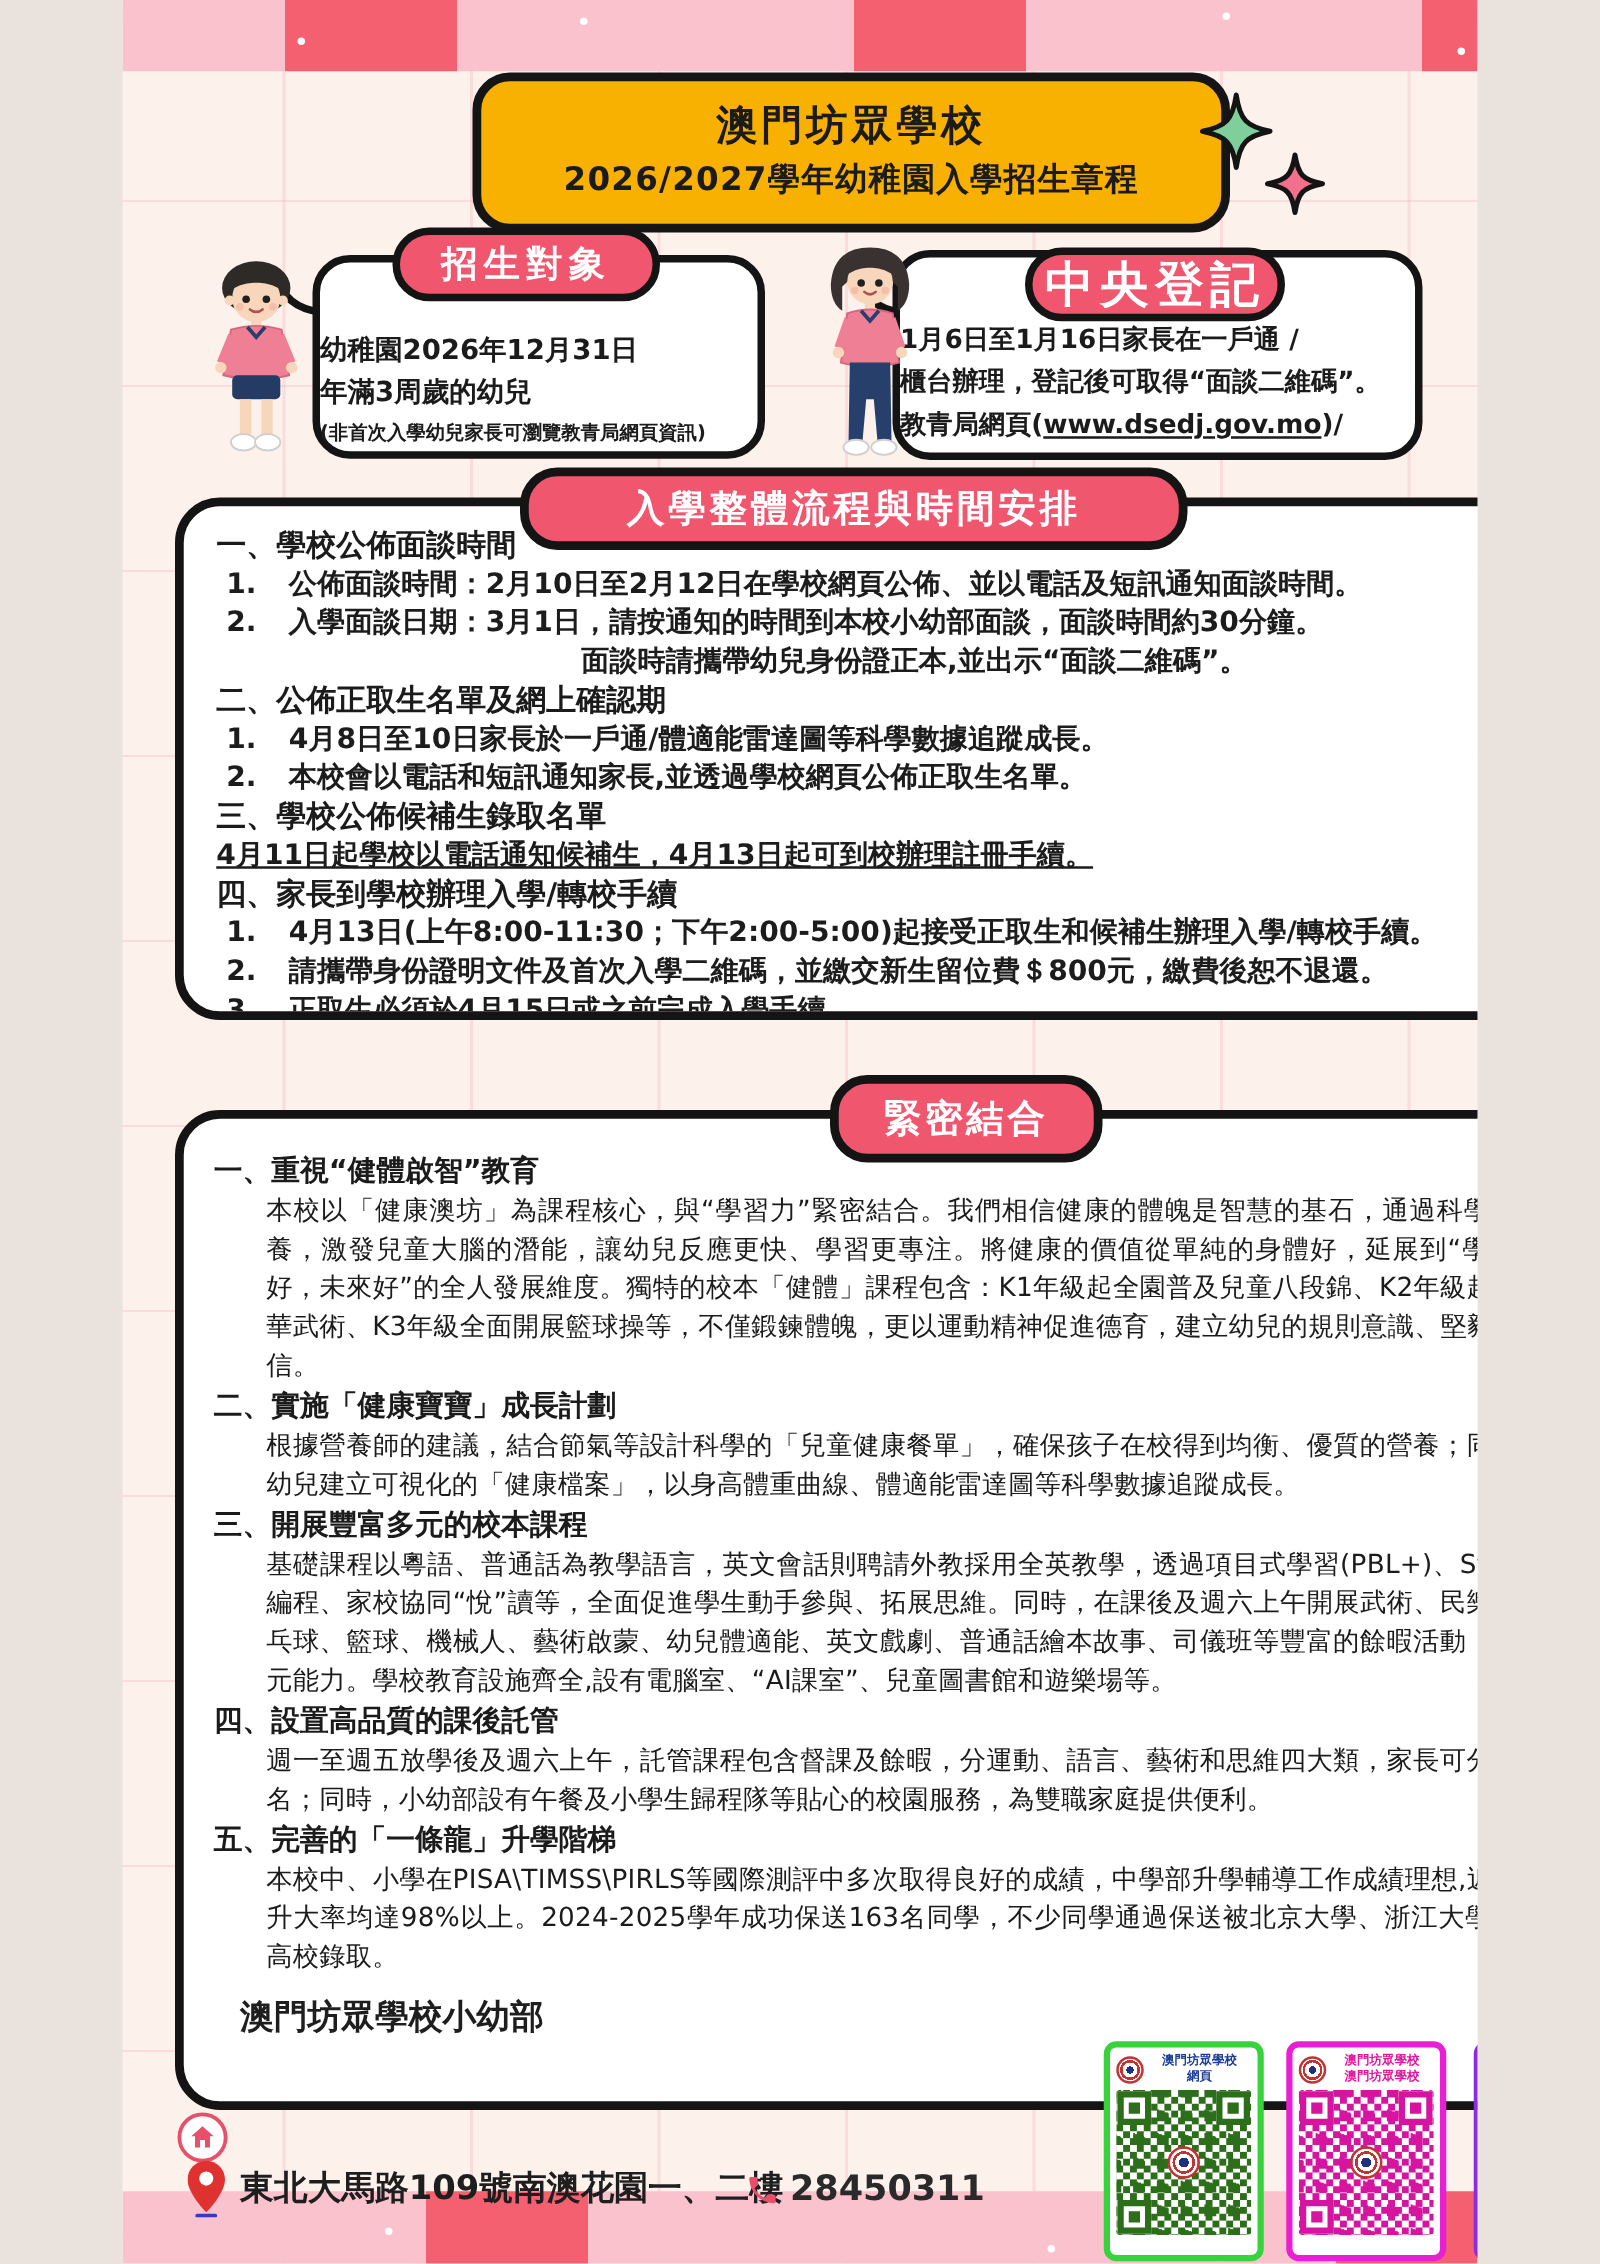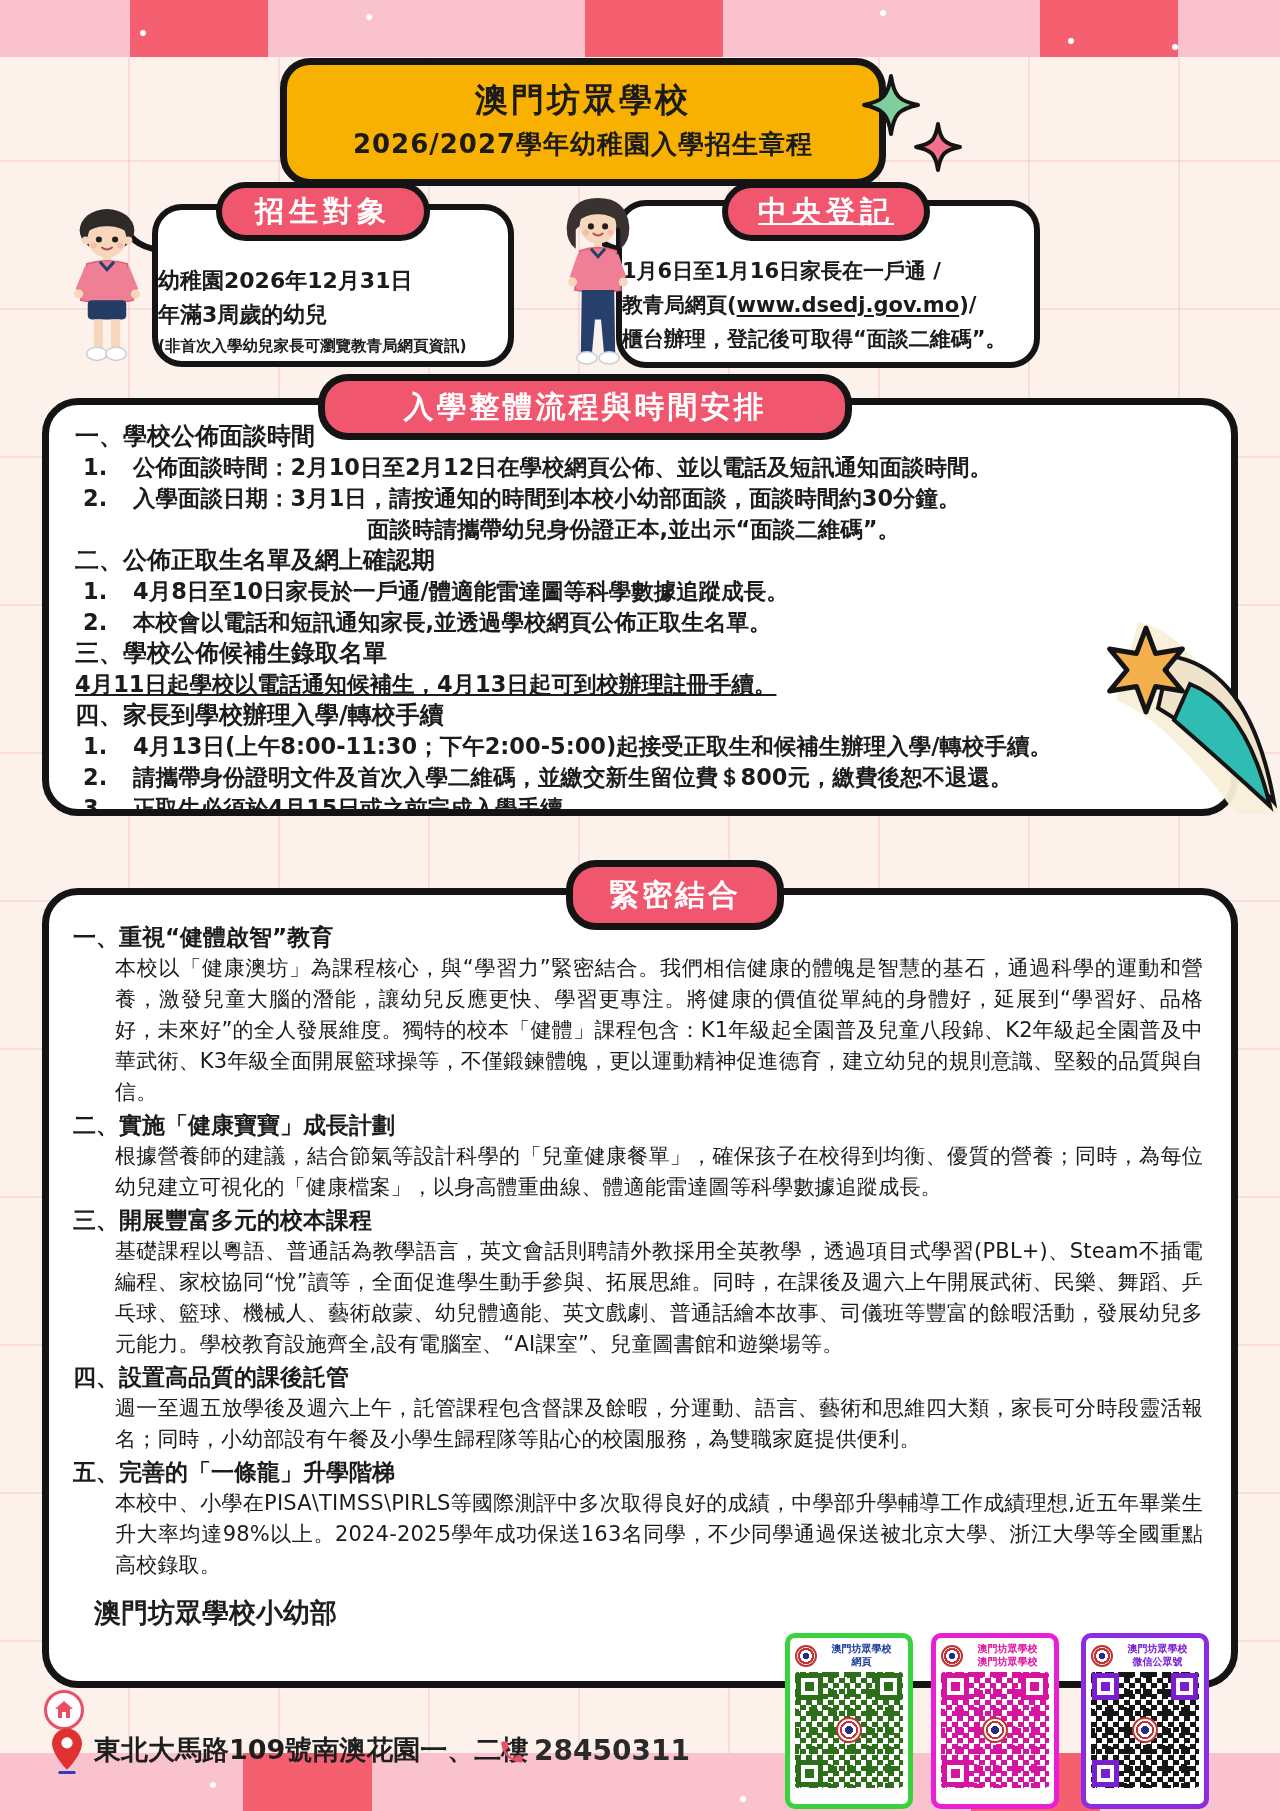--- a/index.html
+++ b/index.html
@@ -1,17 +1,17 @@
 <!DOCTYPE html>
 <html><head>
 <meta charset="utf-8">
 <style>
   html,body{margin:0;padding:0;background:#e9e2dd;}
   .poster{
-    position:relative;width:1280px;height:1811px;margin:0 auto;overflow:hidden;
+    position:relative;width:1084px;height:1811px;margin:0 auto;overflow:hidden;
     font-family:"DejaVu Sans",sans-serif;color:#1b1b1b;
     background-color:#fdf1ec;
     background-image:
       linear-gradient(rgba(244,170,180,.30) 2px, transparent 2px),
       linear-gradient(90deg, rgba(244,170,180,.30) 2px, transparent 2px);
     background-size:150px 148px;background-position:-22px 12px;
   }
   .band{position:absolute;left:0;width:100%;z-index:1;}
   .band.top{top:0;height:57px;
     background-image:repeating-linear-gradient(90deg,#f9c2cd 0 130px,#f4606f 130px 268px,#f9c2cd 268px 455px);}
@@ -21,21 +21,21 @@
     box-shadow:226px -16px 0 #fff,740px -20px 0 #fff,928px 8px 0 #fff,1032px 14px 0 #fff,
                70px 1752px 0 #fff,600px 1766px 0 #fff,950px 1740px 0 #fff;}
   .title-banner{position:absolute;left:280px;top:58px;width:592px;height:114px;z-index:3;
     background:#f8b001;border:7px solid #151515;border-radius:30px;
     display:flex;flex-direction:column;justify-content:center;align-items:center;}
   .title-banner .t1{font-size:33px;font-weight:800;letter-spacing:3px;line-height:44px;}
   .title-banner .t2{font-size:26px;font-weight:800;letter-spacing:1px;line-height:44px;}
   .pill{position:absolute;background:#f0566e;border:6px solid #141414;border-radius:30px;color:#fff;
     font-weight:800;display:flex;align-items:center;justify-content:center;z-index:4;}
   #badge-target{left:216px;top:182px;width:202px;height:47px;font-size:29px;letter-spacing:5px;}
-  #badge-registration{left:722px;top:182px;width:196px;height:47px;font-size:29px;letter-spacing:5px;text-decoration:underline;}
+  #badge-registration{left:722px;top:198px;width:196px;height:47px;font-size:39px;letter-spacing:5px;}
   #process-pill{left:318px;top:374px;width:520px;height:52px;font-size:30px;letter-spacing:3px;border-width:7px;}
   #features-pill{left:566px;top:860px;width:204px;height:56px;font-size:30px;letter-spacing:3px;border-width:7px;}
   .info-card{position:absolute;background:#fff;border:6px solid #141414;border-radius:30px;z-index:3;text-align:left;}
   #card-target{left:152px;top:204px;width:362px;height:163px;padding-top:54px;box-sizing:border-box;}
   #card-target .l{font-size:22px;font-weight:700;line-height:34px;}
   #card-target .s{font-size:15.5px;font-weight:600;margin-top:4px;}
   #card-registration{left:616px;top:200px;width:424px;height:168px;padding-top:48px;box-sizing:border-box;}
   #card-registration .l{font-size:21px;font-weight:700;line-height:34px;}
   .url{text-decoration:underline;text-underline-offset:3px;}
   .big-card{position:absolute;background:#fff;border:7px solid #141414;border-radius:36px;z-index:2;
@@ -163,22 +163,22 @@
   <div class="pill" id="badge-target">招生對象</div>
   <div class="info-card" id="card-target">
     <div class="l">幼稚園2026年12月31日</div>
     <div class="l">年滿3周歲的幼兒</div>
     <div class="s">(非首次入學幼兒家長可瀏覽教青局網頁資訊)</div>
   </div>
 
   <div class="pill" id="badge-registration">中央登記</div>
   <div class="info-card" id="card-registration">
     <div class="l">1月6日至1月16日家長在一戶通 /</div>
+    <div class="l">櫃台辦理，登記後可取得“面談二維碼”。</div>
     <div class="l"><span>教青局網頁(</span><span class="url">www.dsedj.gov.mo</span><span>)/</span></div>
-    <div class="l">櫃台辦理，登記後可取得“面談二維碼”。</div>
   </div>
 
   <div class="pill" id="process-pill">入學整體流程與時間安排</div>
   <div class="big-card" id="process-card">
     <div class="sec-h">一、學校公佈面談時間</div>
     <div class="p-item">
         <span class="p-num">1.</span>
         <span class="p-text">公佈面談時間：2月10日至2月12日在學校網頁公佈、並以電話及短訊通知面談時間。</span>
       </div>
     <div class="p-item">

